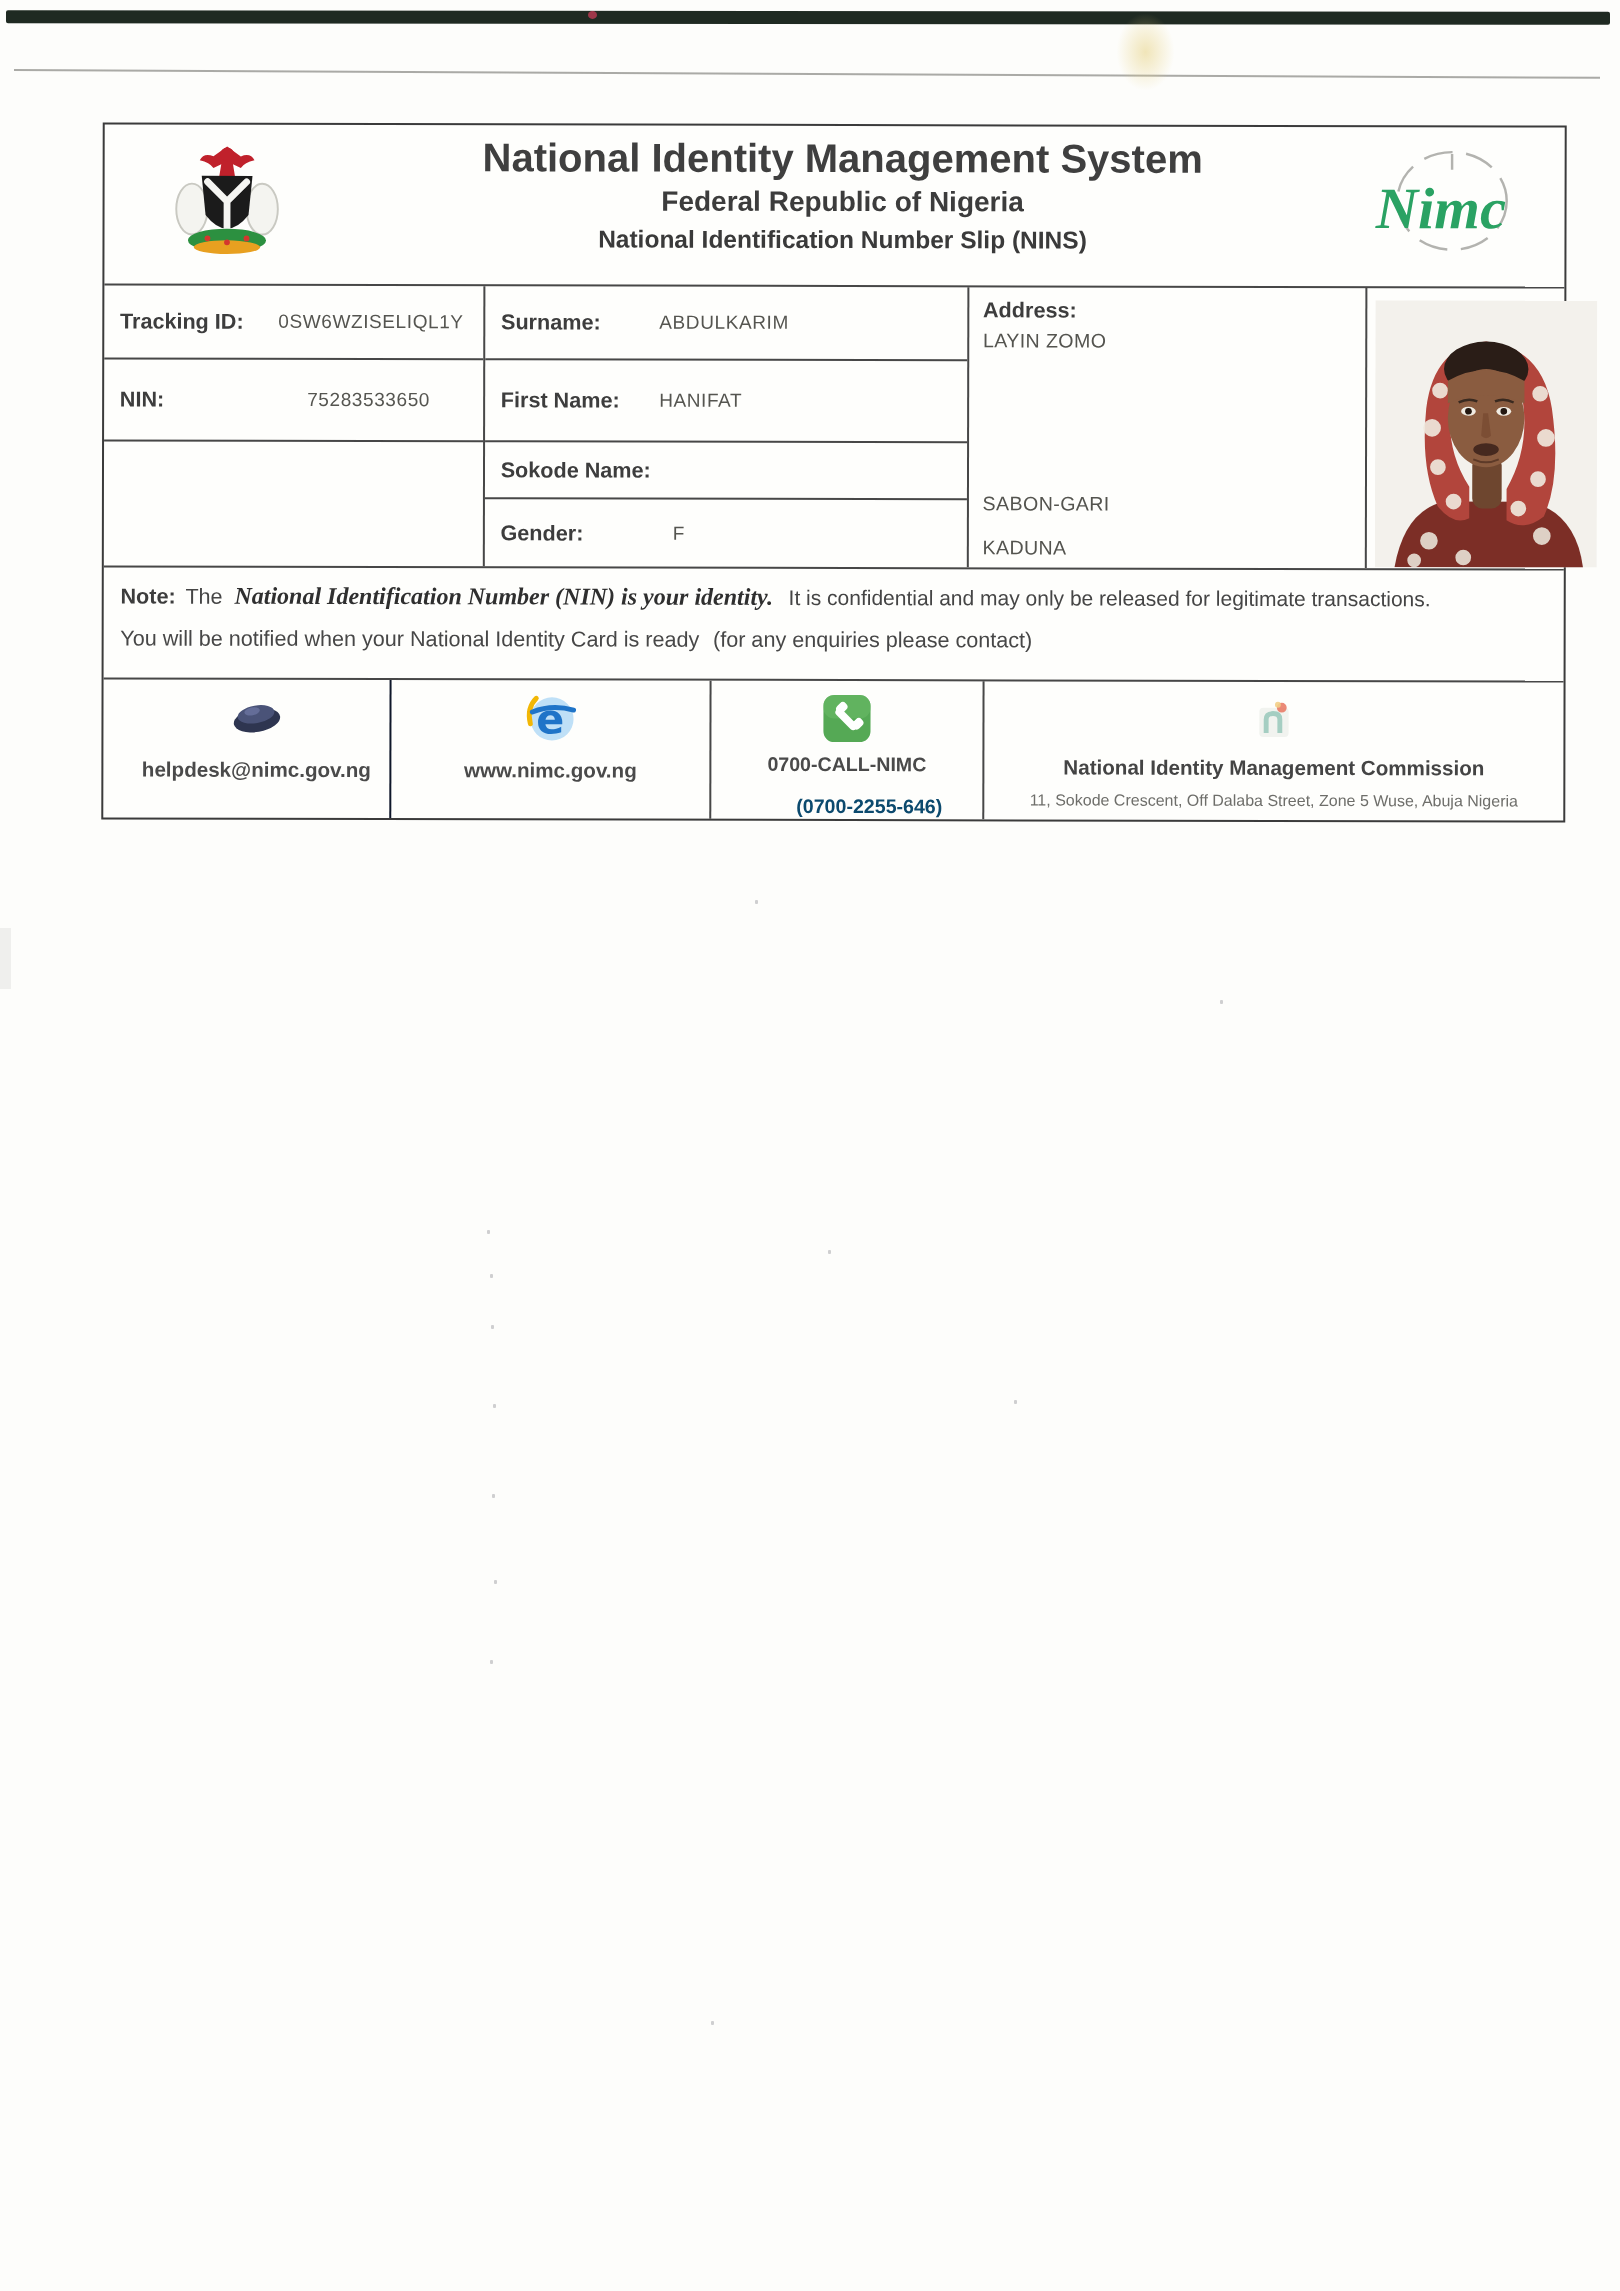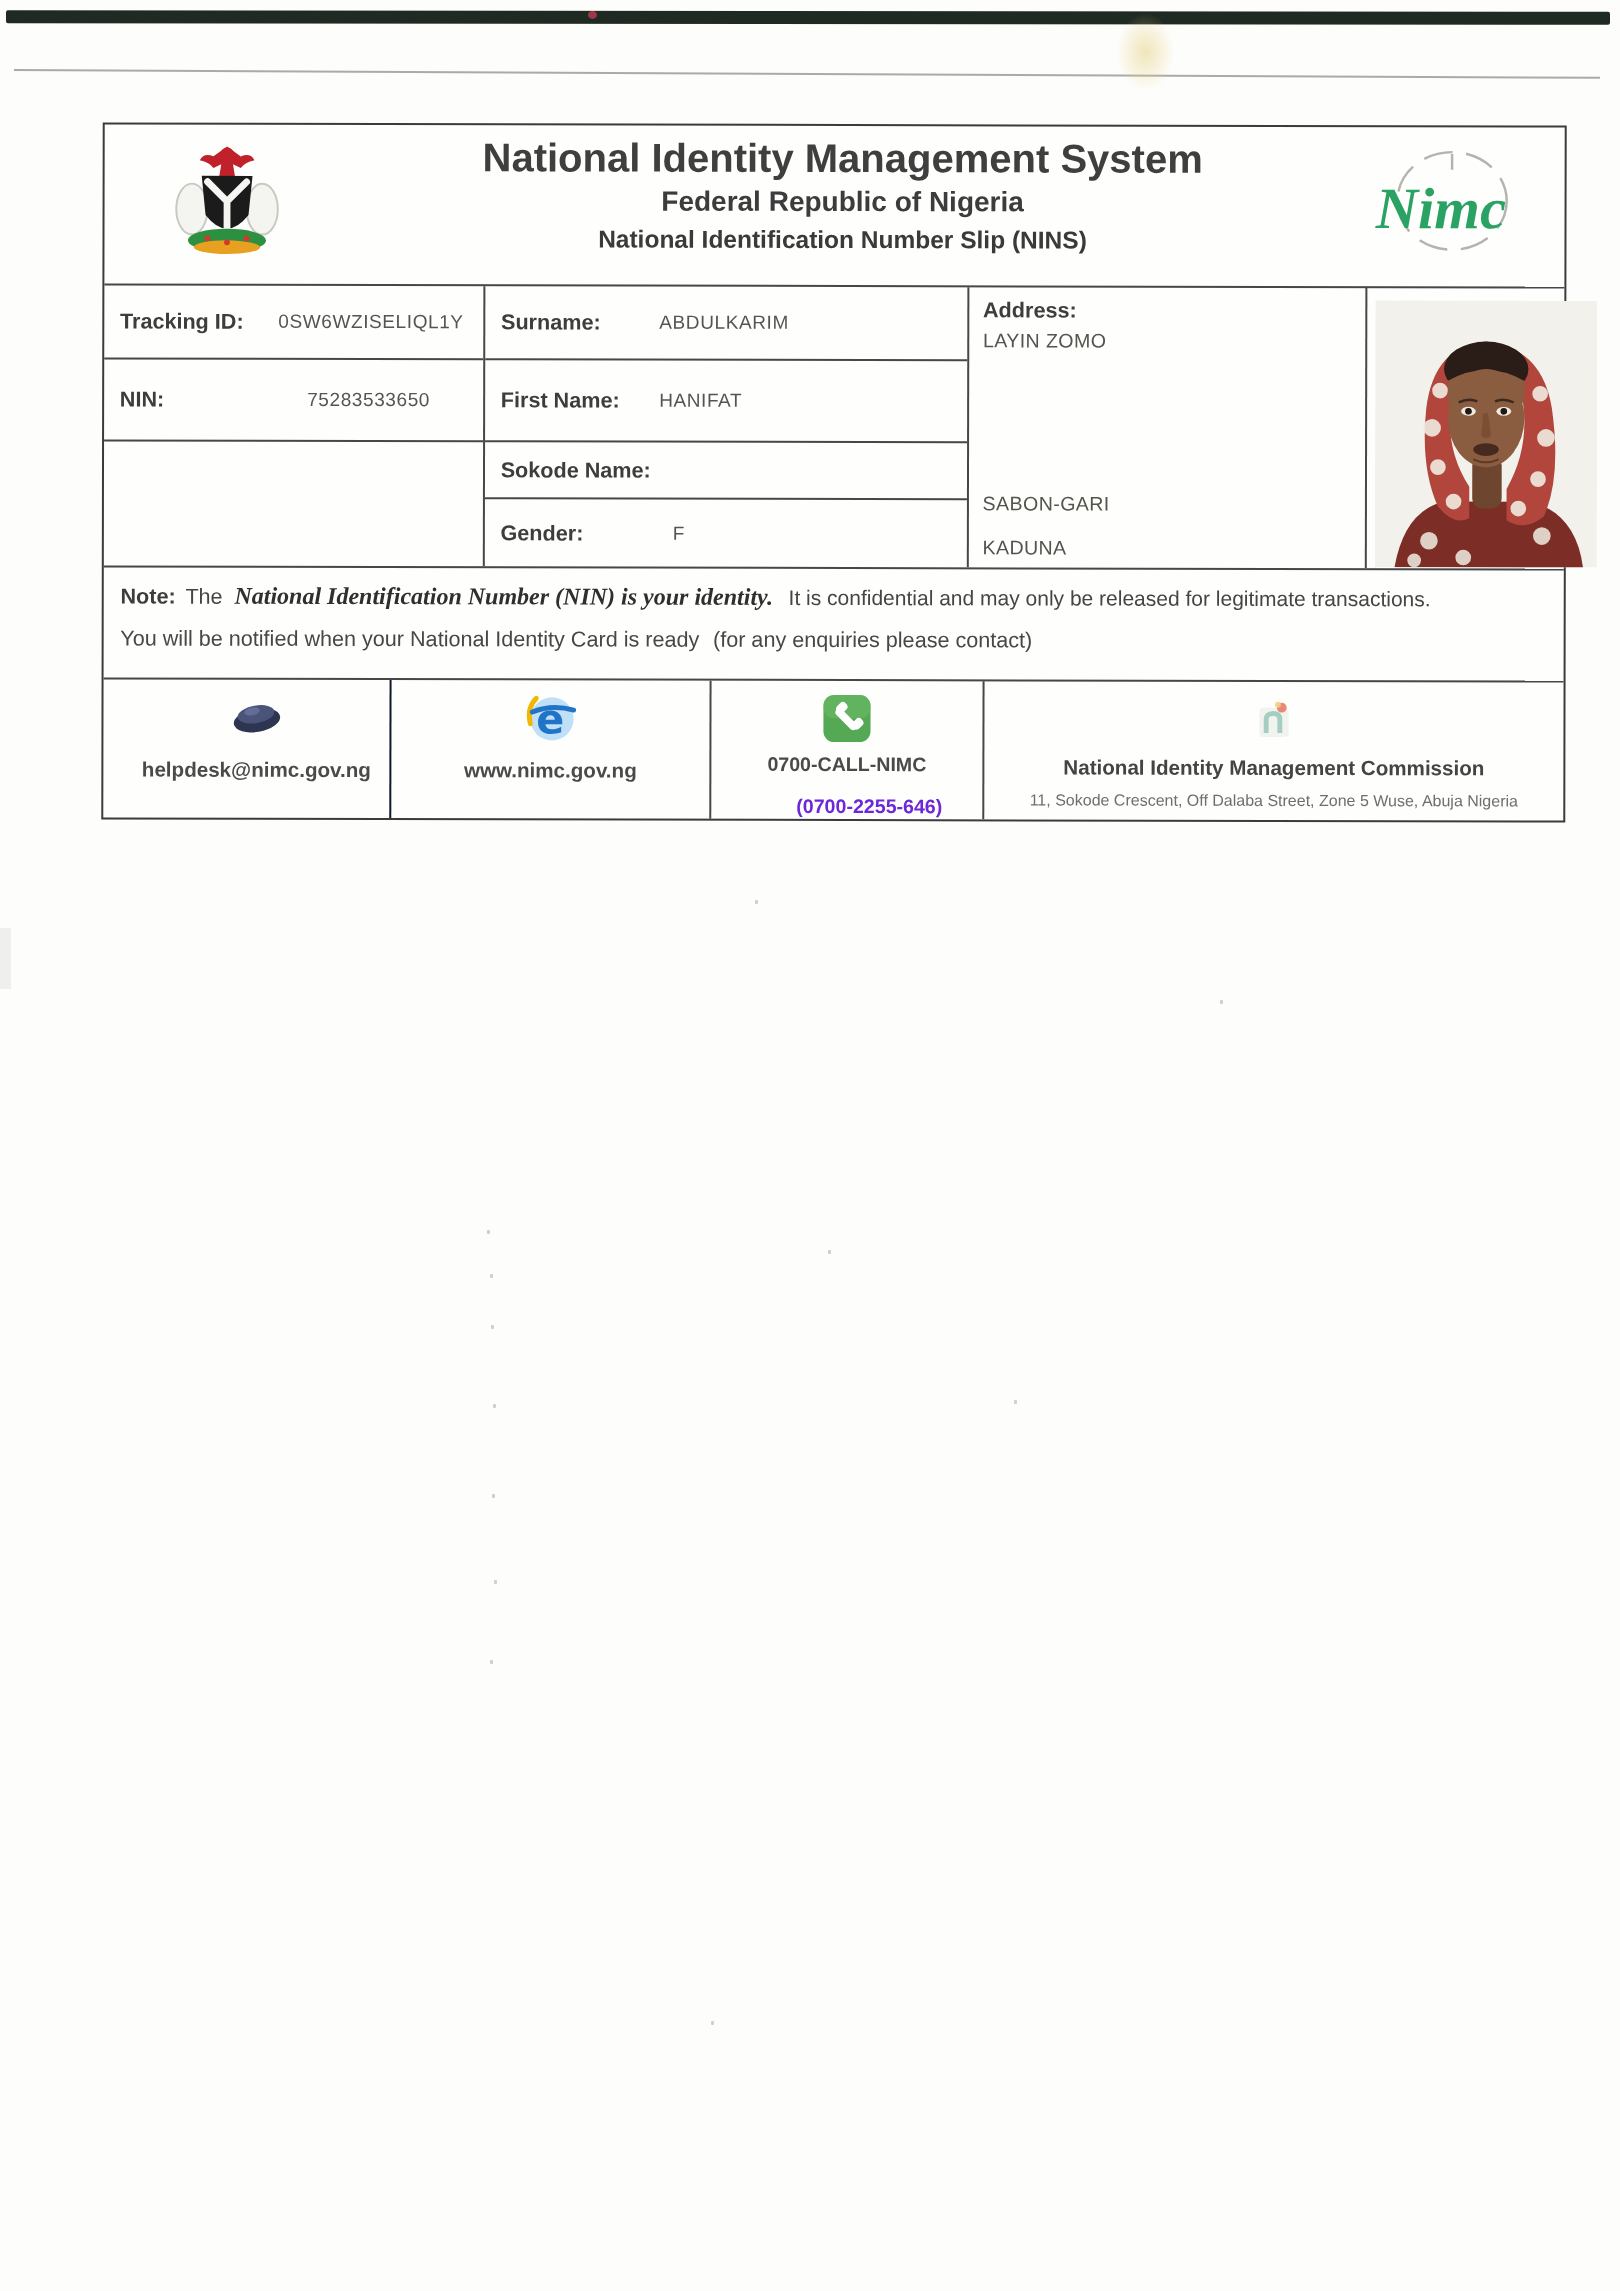--- a/index.html
+++ b/index.html
@@ -62,21 +62,21 @@
 
   .footer { flex:1; display:flex; }
   .fcell { display:flex; flex-direction:column; align-items:center; padding-top:8.8px; }
   .f1 { width:288px; border-right:2px solid #0f172a;padding-left:20px; }
   .f2 { width:320px; border-right:2px solid #474747; }
   .f3 { width:273px; border-right:2px solid #474747; }
   .f4 { flex:1; }
   .icon-slot { height:57px; display:flex; align-items:center; justify-content:center; }
   .fmain { font-size:20.6px; font-weight:bold; color:#4a4a4a; margin-top:11.8px; }
   .f3 .fmain { font-size:19.6px; margin-top:5.9px; }
-  .fphone2 { font-size:19.6px; font-weight:bold; color:#6d28d9; margin-top:19.6px;margin-left:45px; }
+  .fphone2 { font-size:19.6px; font-weight:bold; color:#0c4a6e; margin-top:19.6px;margin-left:45px; }
   .f4 .fmain { margin-top:7.8px; color:#444; }
   .fsub { font-size:16px; color:#6e6e6a; margin-top:12.7px; }
 </style>
 </head>
 <body>
 
 <div class="page">
 
   <div class="topbar"></div>
   <div class="thinline"></div>

